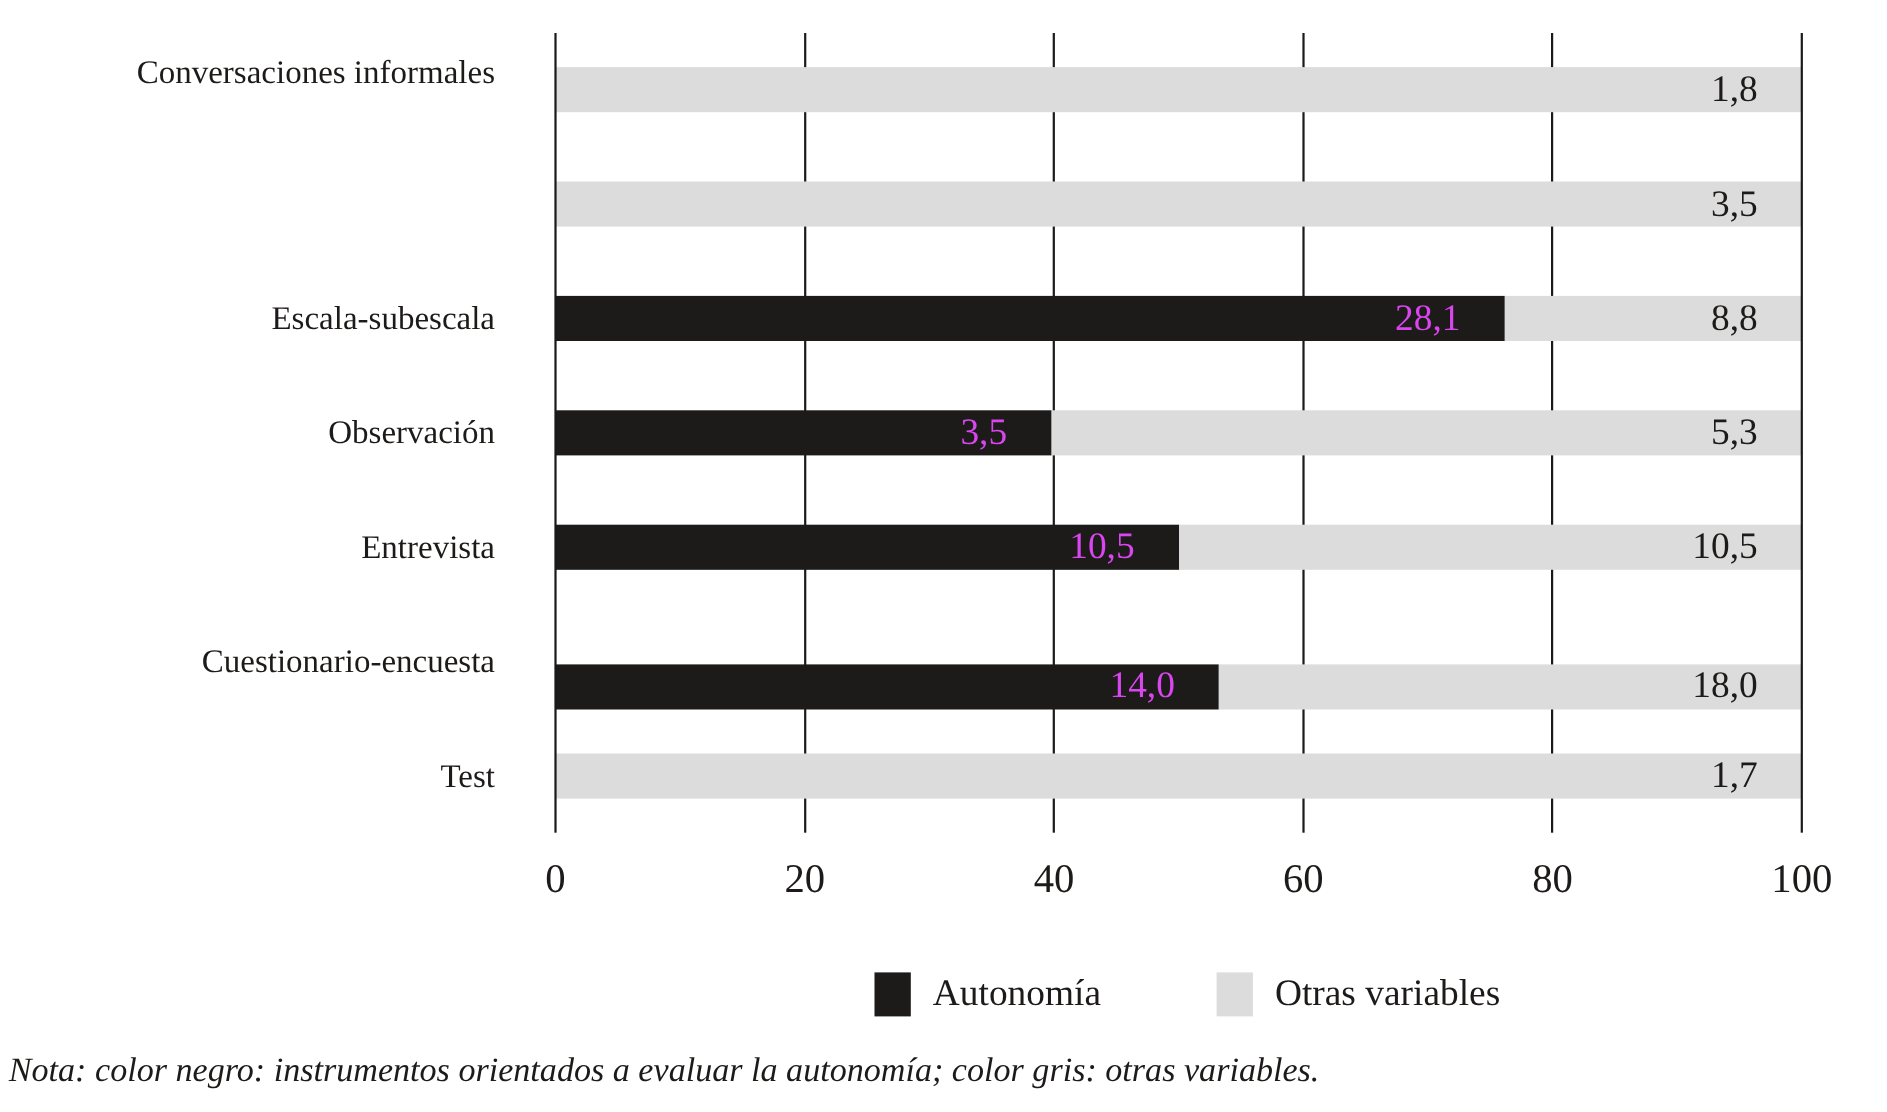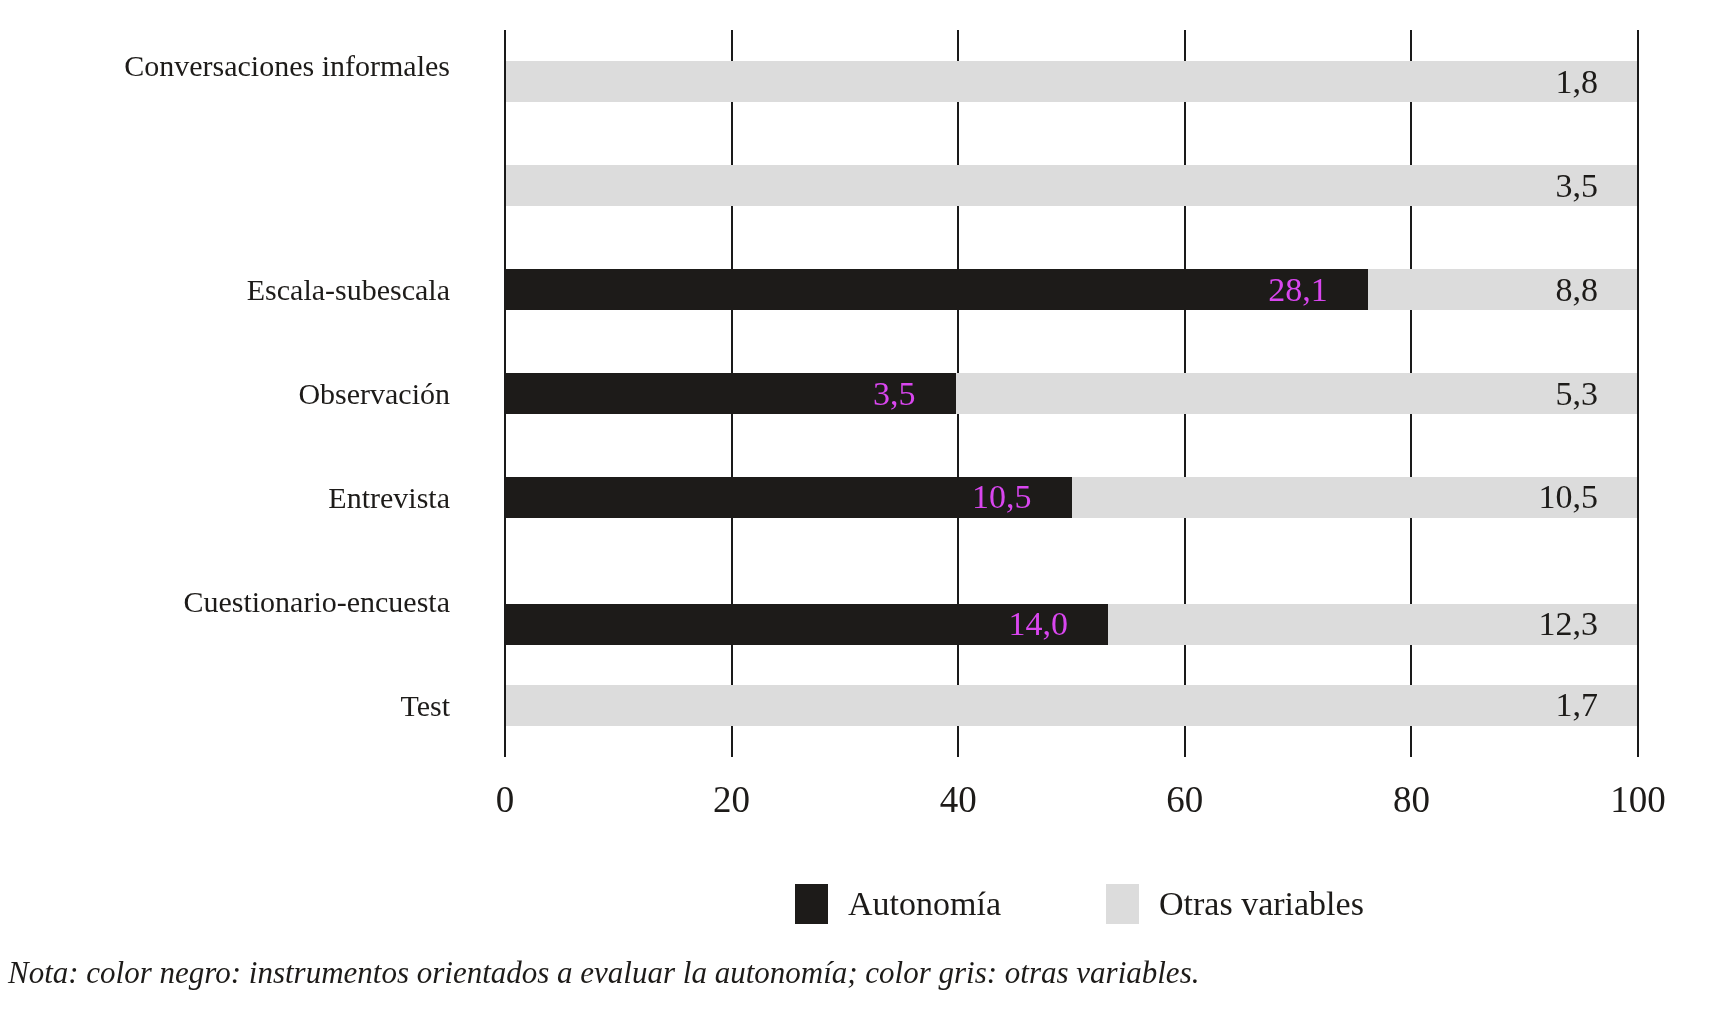--- a/index.html
+++ b/index.html
@@ -155,21 +155,21 @@
           </div>
           <div class="seg seg-gray" style="background: rgb(220, 220, 220); color: rgb(29, 27, 25);">
             <div class="">10,5</div>
           </div>
         </div>
         <div class="bar-row" style="top: 550.7px; margin-top: 23px;">
           <div class="seg seg-black" style="background: rgb(29, 27, 25); width: 53.23%;">
             <div class="">14,0</div>
           </div>
           <div class="seg seg-gray" style="background: rgb(220, 220, 220); color: rgb(29, 27, 25);">
-            <div class="">12,3</div>
+            <div class="">18,0</div>
           </div>
         </div>
         <div class="bar-row" style="top: 654.6px;">
           <div class="seg seg-gray" style="background: rgb(220, 220, 220); color: rgb(29, 27, 25);">
             <div class="">1,7</div>
           </div>
         </div>
       </div>
   </div>
 

